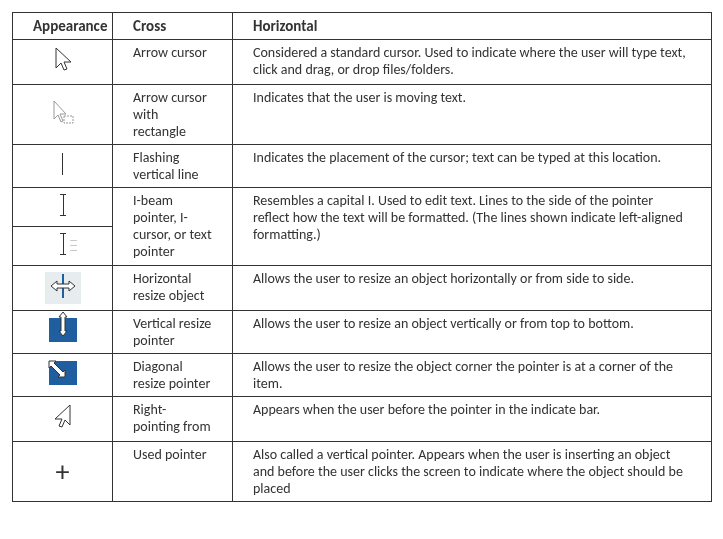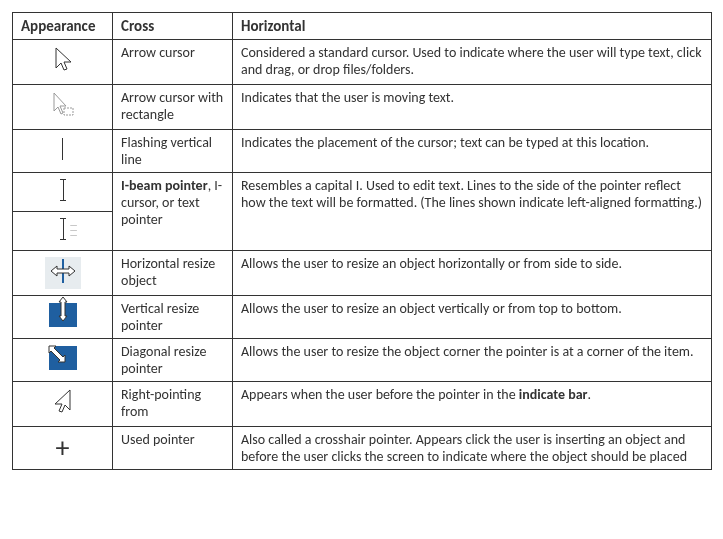--- a/index.html
+++ b/index.html
@@ -1,21 +1,21 @@
 <!DOCTYPE html>
 <html><head>
 <meta charset="utf-8">
 <style>
   body{margin:0;padding:12px;font-family:Calibri,Arial,sans-serif;font-size:14px;color:#333;background:#fff}
   table{border-collapse:collapse;width:699px;table-layout:fixed}
-  th,td{border:1px solid #333;padding:4px 8px;vertical-align:top;text-align:left}
+  th,td{border:1px solid #333;padding:4px 20px;vertical-align:top;text-align:left}
   th{font-weight:bold;font-size:15px}
   col.c1{width:100px}col.c2{width:120px}col.c3{width:479px}
   .appcell{text-align:center;vertical-align:middle;padding:6px 0}
-  .b{font-weight:bold}
+  .b{font-weight:normal}
   .ico{display:inline-block}
   .vbar{display:inline-block;width:1px;height:22px;background:#333}
   .ibeam{display:inline-block;position:relative;width:14px;height:22px}
   .ibeam:before,.ibeam:after{content:"";position:absolute;left:4px;width:6px;border-top:1px solid #333}
   .ibeam:before{top:0}.ibeam:after{bottom:0}
   .ibeam .stem{position:absolute;left:7px;top:0;width:1px;height:22px;background:#333}
   .ibeam2 .lines{position:absolute;left:14px;top:4px;font-size:9px;line-height:5px;color:#999}
   .hresize-bg{display:inline-block;padding:2px 4px;background:#e7ecef}
   .blue{display:inline-block;width:28px;height:24px;background:#1f5fa0;position:relative}
   .cross{font-size:28px;line-height:28px;font-weight:300}
@@ -90,16 +90,16 @@
 <tr>
 <td class="appcell"><span class="ico"><svg width="22" height="28" viewBox="0 0 22 28">
               <path d="M18 2 L18 22 L13 17 L10 24 L7 23 L10 16 L3 16 Z" fill="#fff" stroke="#333" stroke-width="1"></path>
             </svg></span></td>
 <td>Right-pointing from</td>
 <td><span>Appears when the user before the pointer in the </span><span class="b">indicate bar</span><span>.</span></td>
 </tr>
 <tr>
 <td class="appcell"><span class="cross">+</span></td>
 <td>Used pointer</td>
-<td>Also called a crosshair pointer. Appears click the user is inserting an object and before the user clicks the screen to indicate where the object should be placed</td>
+<td>Also called a vertical pointer. Appears when the user is inserting an object and before the user clicks the screen to indicate where the object should be placed</td>
 </tr>
 </tbody>
 </table>
 
 </body></html>

